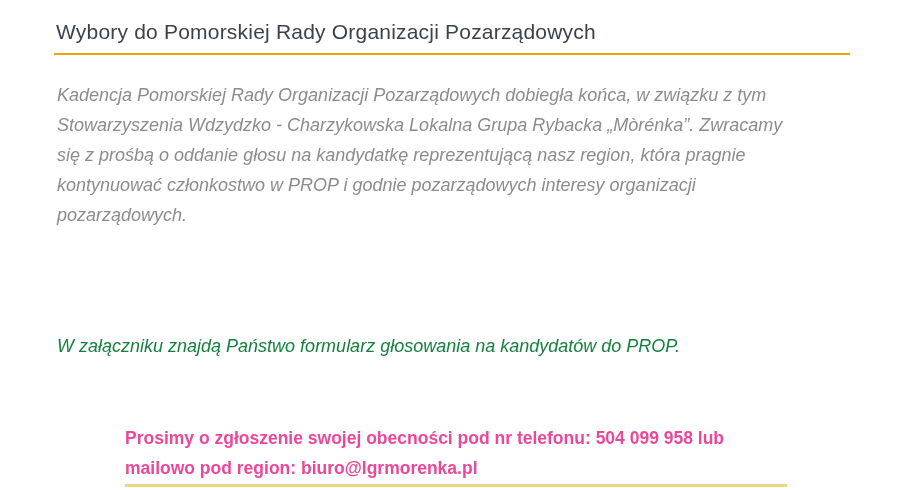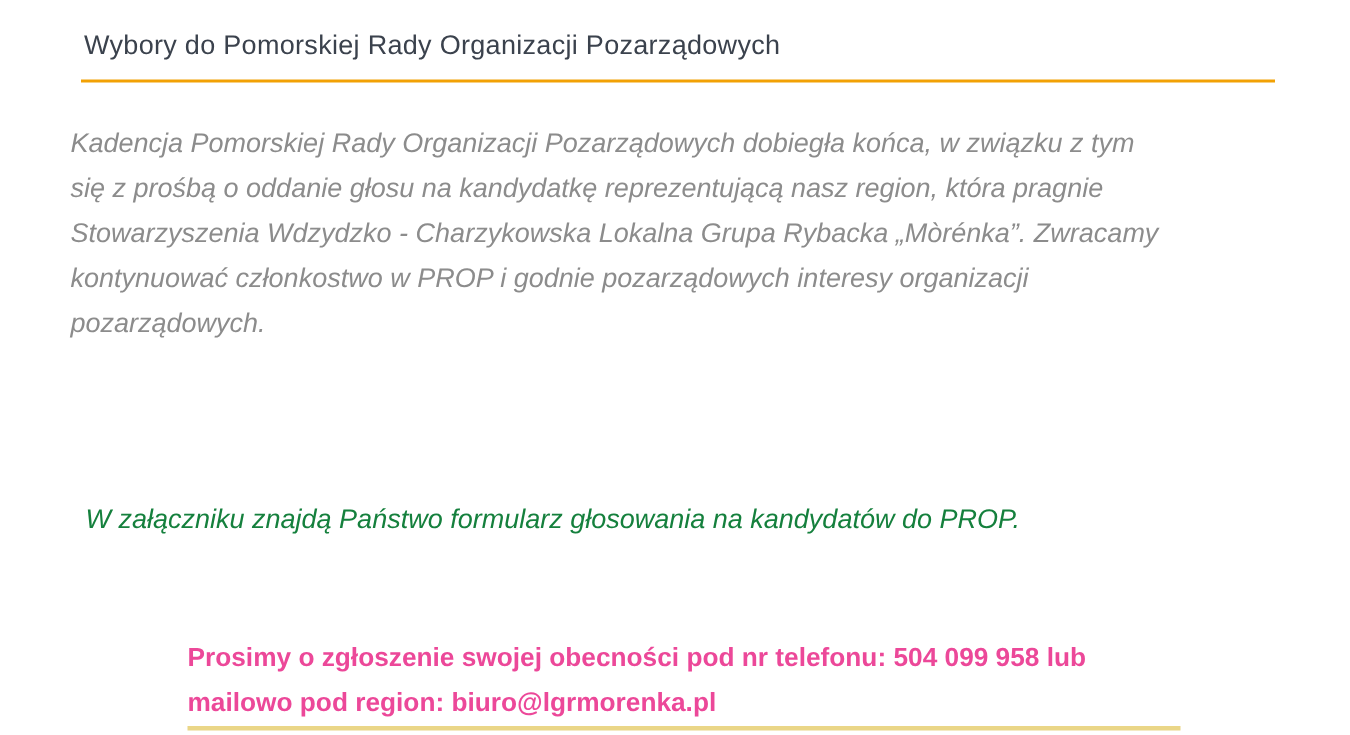--- a/index.html
+++ b/index.html
@@ -9,37 +9,37 @@
     height: 490px;
     background: #ffffff;
     font-family: "Liberation Sans", sans-serif;
     overflow: hidden;
   }
   .title {
     position: absolute;
     left: 56px;
     top: 20px;
     margin: 0;
-    font-size: 18px;
+    font-size: 21px;
     font-weight: 400;
     letter-spacing: 0.2px;
     color: #3b424d;
     white-space: nowrap;
   }
   .title-rule {
     position: absolute;
     left: 54px;
     top: 53px;
     width: 796px;
     height: 2px;
     background: #f2a104;
   }
   .body-copy {
     position: absolute;
-    left: 47px;
+    left: 57px;
     top: 80px;
     width: 800px;
     font-style: italic;
     font-size: 18px;
     line-height: 30px;
     color: #8c8c8c;
   }
   .attachment-note {
     position: absolute;
     left: 57px;
@@ -74,22 +74,22 @@
 <body>
 
 <div class="page">
 
   <h1 class="title">Wybory do Pomorskiej Rady Organizacji Pozarządowych</h1>
 
   <div class="title-rule"></div>
 
   <div class="body-copy">
     <div class="line">Kadencja Pomorskiej Rady Organizacji Pozarządowych dobiegła końca, w związku z tym</div>
+    <div class="line">Stowarzyszenia Wdzydzko - Charzykowska Lokalna Grupa Rybacka „Mòrénka”. Zwracamy</div>
     <div class="line">się z prośbą o oddanie głosu na kandydatkę reprezentującą nasz region, która pragnie</div>
-    <div class="line">Stowarzyszenia Wdzydzko - Charzykowska Lokalna Grupa Rybacka „Mòrénka”. Zwracamy</div>
     <div class="line">kontynuować członkostwo w PROP i godnie pozarządowych interesy organizacji</div>
     <div class="line">pozarządowych.</div>
   </div>
 
   <div class="attachment-note">W załączniku znajdą Państwo formularz głosowania na kandydatów do PROP.</div>
 
   <div class="contact">
     <div class="line">Prosimy o zgłoszenie swojej obecności pod nr telefonu: 504 099 958 lub</div>
     <div class="line">mailowo pod region: biuro@lgrmorenka.pl</div>
   </div>

